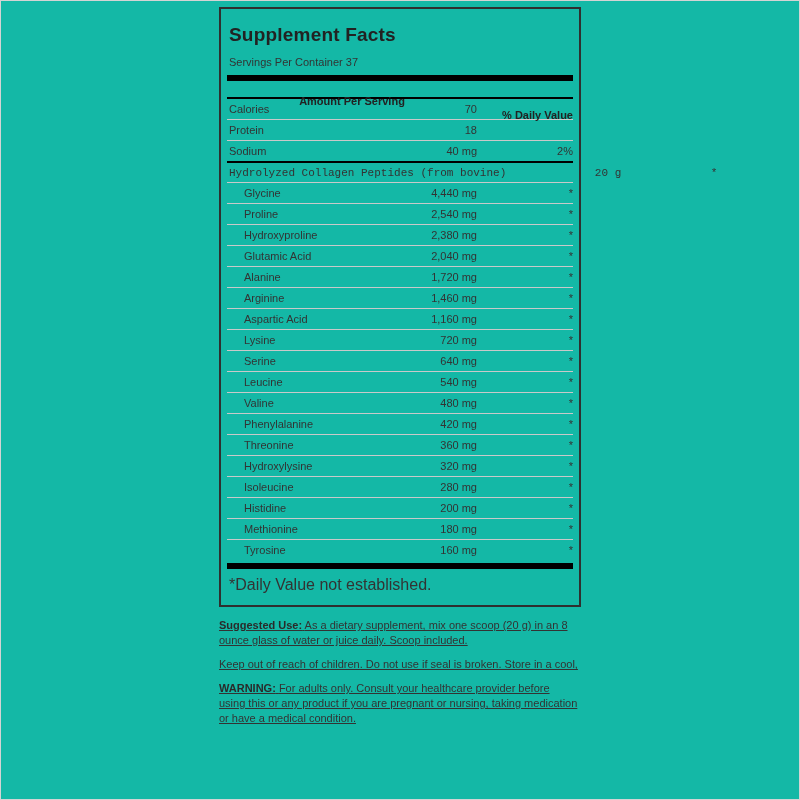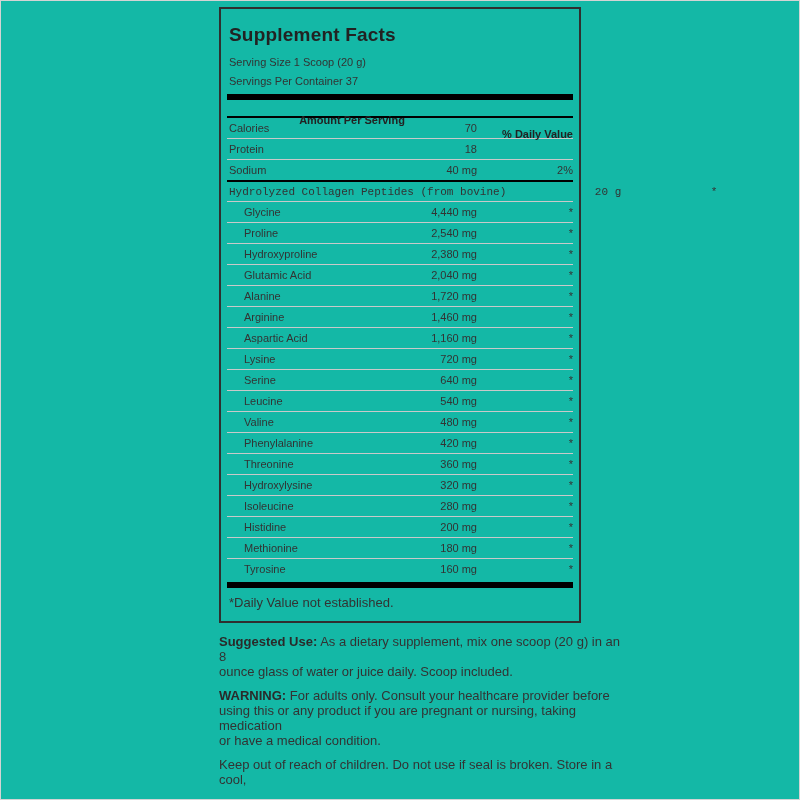--- a/index.html
+++ b/index.html
@@ -52,46 +52,46 @@
 
   .trow { height: 21px; border-top: 1px solid #c9c9c9; }
   .trow.first { border-top: none; height: 20px; }
   .trow.dark-top { border-top: 2px solid #000; font-family: Liberation Mono, monospace; }
   .tname { white-space: nowrap; overflow: visible; padding-left: 2px; }
   .trow.indent .tname { padding-left: 17px; }
   .tamt { text-align: right; white-space: nowrap; }
   .tdv  { text-align: right; white-space: nowrap; }
 
   .footnote {
-    font-size: 13px;
+    font-size: 16px;
     color: #333;
     padding: 7px 0 6px 2px;
   }
 
   
   .notes { margin-top: 11px; width: 410px; }
   .note {
-    font-size: 13px;
+    font-size: 11px;
     line-height: 15px;
     color: #333;
     margin-bottom: 9px;
+    text-decoration: underline;
   }
   .note b { color: #2a2a2a; }
 </style>
 </head>
 <body>
 
 <div class="page">
   <div class="col">
 
     <div class="facts-box">
       <div class="panel-title">Supplement Facts</div>
 
       <div class="serving-block">
-        <div class="serving-line">Serving Size 1 Scoop (20 g)</div>
         <div class="serving-line">Servings Per Container 37</div>
       </div>
 
       <div class="bar-thick"></div>
 
       <div class="t-grid header-row">
         <span class="amount-header">Amount Per Serving</span>
         <span class="dv-header">% Daily Value</span>
       </div>
 
@@ -208,19 +208,19 @@
 
       <div class="bar-thick"></div>
 
       <div class="footnote">*Daily Value not established.</div>
     </div>
 
     <div class="notes">
       <p class="note"><b>Suggested Use:</b> <span>As a dietary supplement, mix one scoop (20 g) in an 8</span><br><span>ounce glass of water or juice daily. Scoop included.</span></p>
 
 
+      <p class="note"><span>Keep out of reach of children. Do not use if seal is broken. Store in a cool,</span><br></p>
+
       <p class="note"><b>WARNING:</b> <span>For adults only. Consult your healthcare provider before</span><br><span>using this or any product if you are pregnant or nursing, taking medication</span><br><span>or have a medical condition.</span></p>
-
-      <p class="note"><span>Keep out of reach of children. Do not use if seal is broken. Store in a cool,</span><br></p>
     </div>
 
   </div>
 </div>
 
 </body></html>

